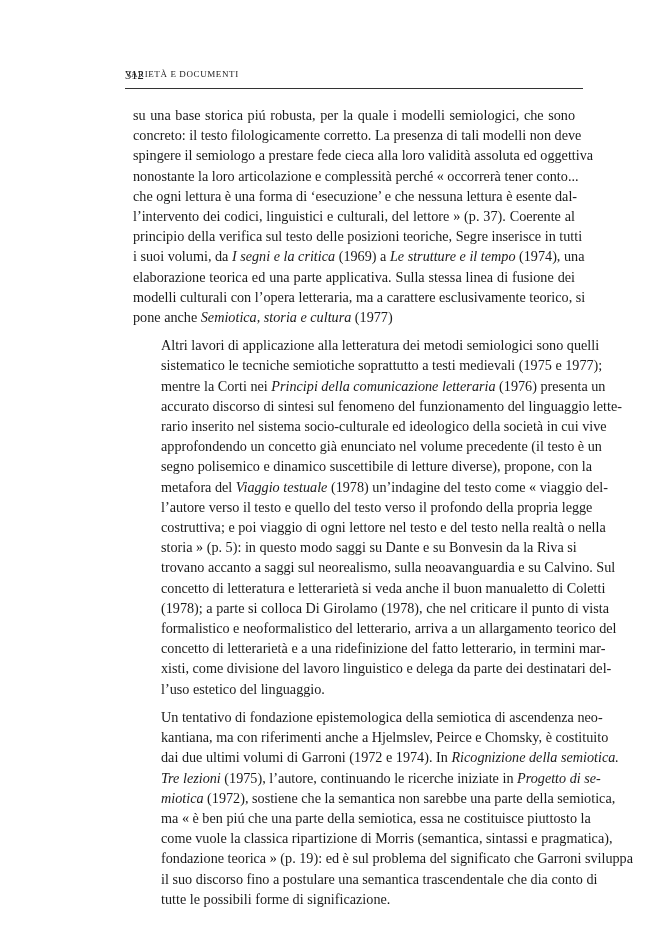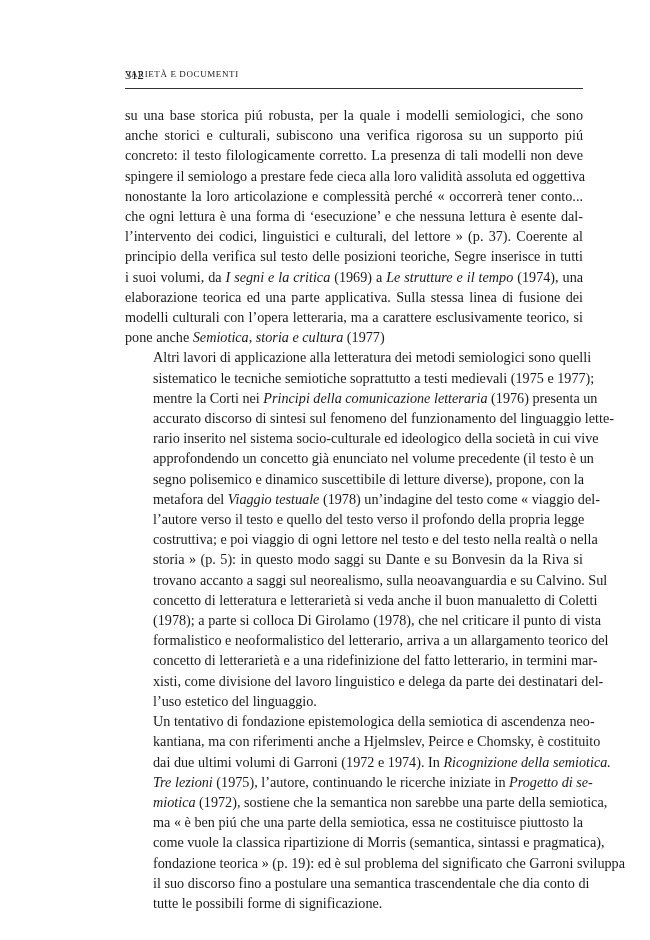--- a/index.html
+++ b/index.html
@@ -6,39 +6,38 @@
   body { width:650px; height:940px; position:relative; overflow:hidden;
          font-family:"Liberation Serif","DejaVu Serif",serif; color:#1a1a1a; }
   .page { position:absolute; left:125px; top:68px; width:458px; }
   .header { position:relative; height:18px; font-size:12.5px; }
   .page-num { position:absolute; left:0; top:0; }
   .running-head { position:absolute; left:0; right:0; top:1px; text-align:left;
                   font-size:9px; letter-spacing:0.6px; font-variant:small-caps; }
   .rule { margin-top:2px; border-top:1.2px solid #333; }
   .body { margin-top:16px; font-size:14.2px; line-height:20.2px; text-align:justify;
           hyphens:manual; }
-  .body p { margin:0; }
+  .body p { margin:8px; }
   .body p.indent { text-indent:28px; }
   .body p span.line { display:block; text-align:justify; text-align-last:justify; white-space:nowrap; }
   .body p span.line.last { text-align-last:left; }
   i { font-style:italic; }
 </style>
 </head>
 <body>
 
 <div class="page">
   <div class="header">
     <span class="page-num">312</span>
     <span class="running-head">VARIETÀ E DOCUMENTI</span>
   </div>
   <div class="rule"></div>
   <div class="body" id="body-text">
       <p>
         <span class="line"><span>su una base storica piú robusta, per la quale i modelli semiologici, che sono</span></span>
-        <span class="line"><span>anche storici e culturali, subiscono una verifica rigorosa su un supporto piú</span></span>
         <span class="line"><span>concreto: il testo filologicamente corretto. La presenza di tali modelli non deve</span></span>
         <span class="line"><span>spingere il semiologo a prestare fede cieca alla loro validità assoluta ed oggettiva</span></span>
         <span class="line"><span>nonostante la loro articolazione e complessità perché « occorrerà tener conto...</span></span>
         <span class="line"><span>che ogni lettura è una forma di ‘esecuzione’ e che nessuna lettura è esente dal-</span></span>
         <span class="line"><span>l’intervento dei codici, linguistici e culturali, del lettore » (p. 37). Coerente al</span></span>
         <span class="line"><span>principio della verifica sul testo delle posizioni teoriche, Segre inserisce in tutti</span></span>
         <span class="line"><span>i suoi volumi, da </span><i>I segni e la critica</i><span> (1969) a </span><i>Le strutture e il tempo</i><span> (1974), una</span></span>
         <span class="line"><span>elaborazione teorica ed una parte applicativa. Sulla stessa linea di fusione dei</span></span>
         <span class="line"><span>modelli culturali con l’opera letteraria, ma a carattere esclusivamente teorico, si</span></span>
         <span class="line last"><span>pone anche </span><i>Semiotica, storia e cultura</i><span> (1977)</span></span>

